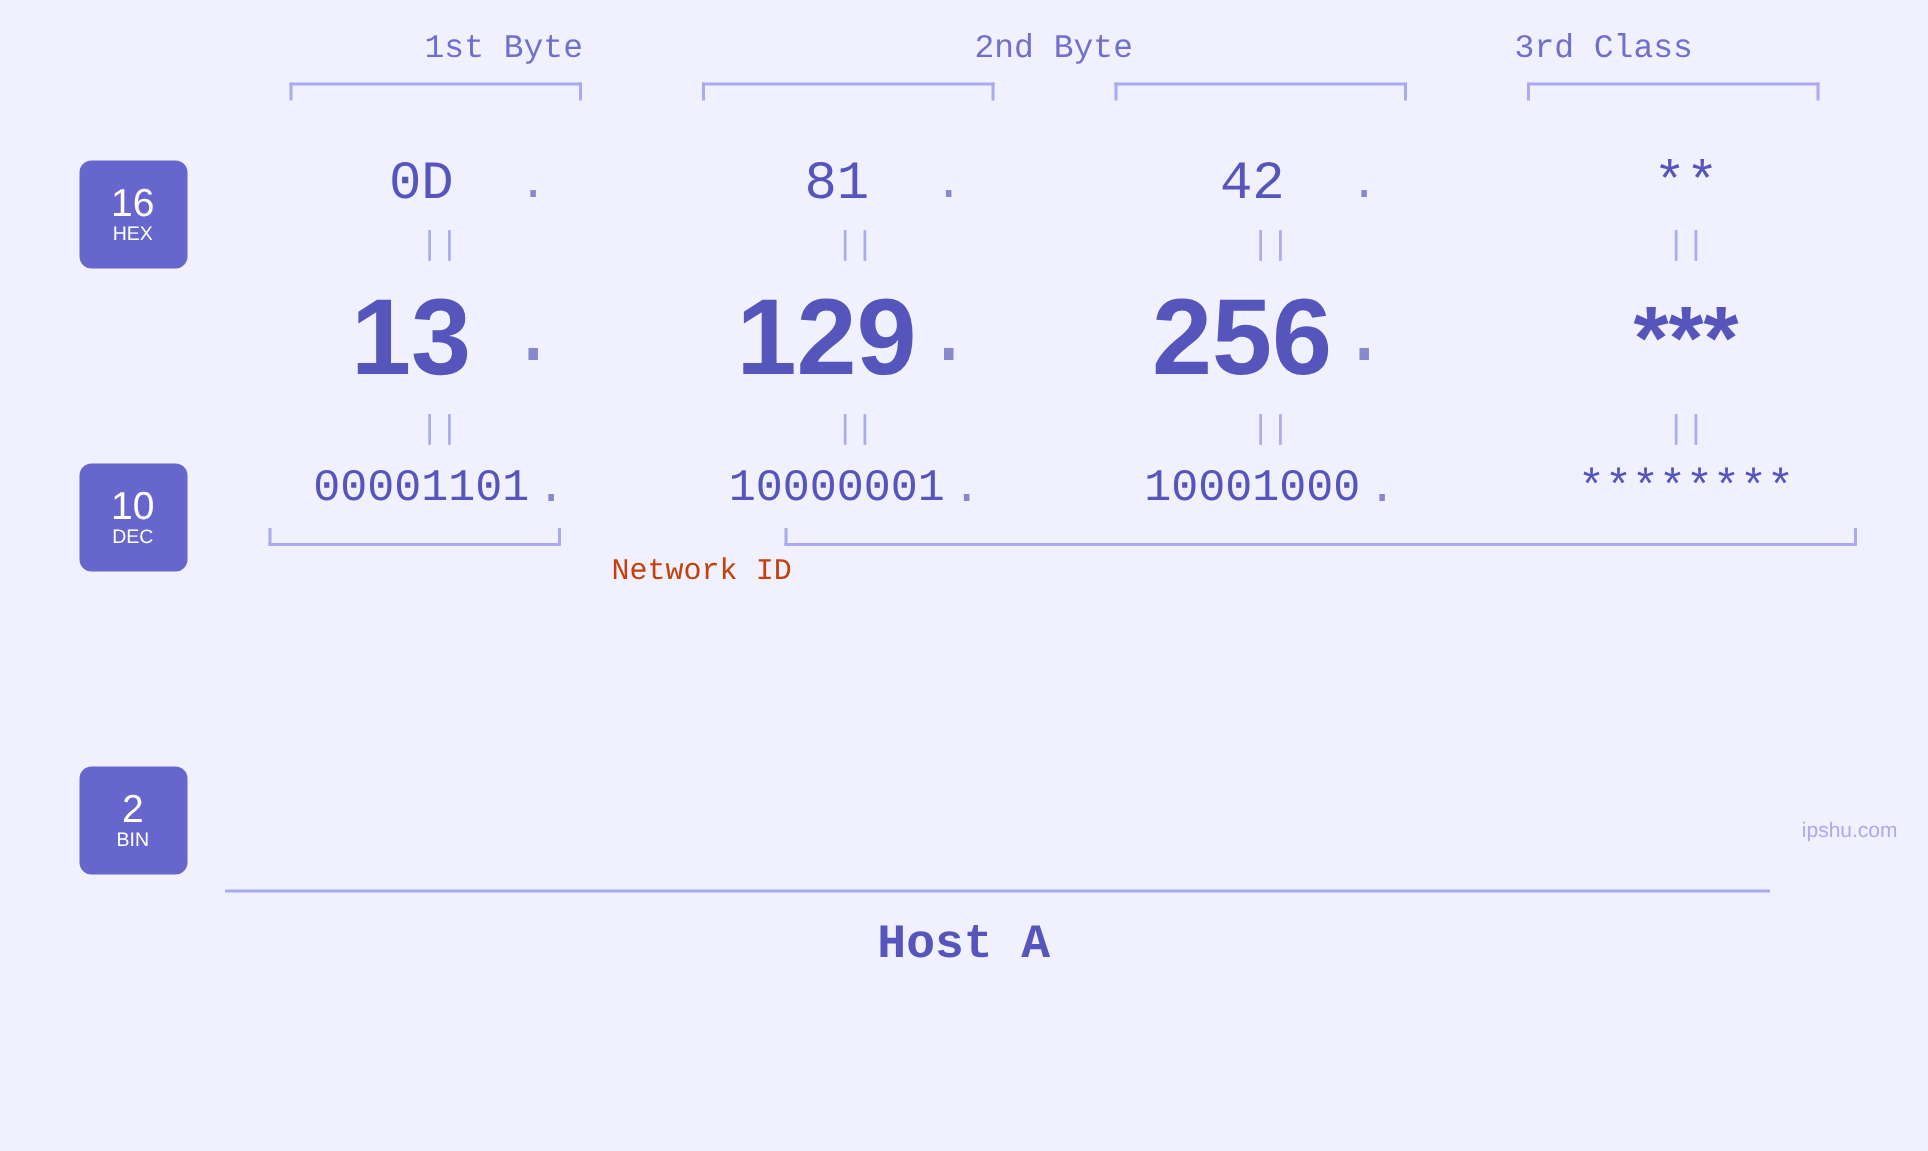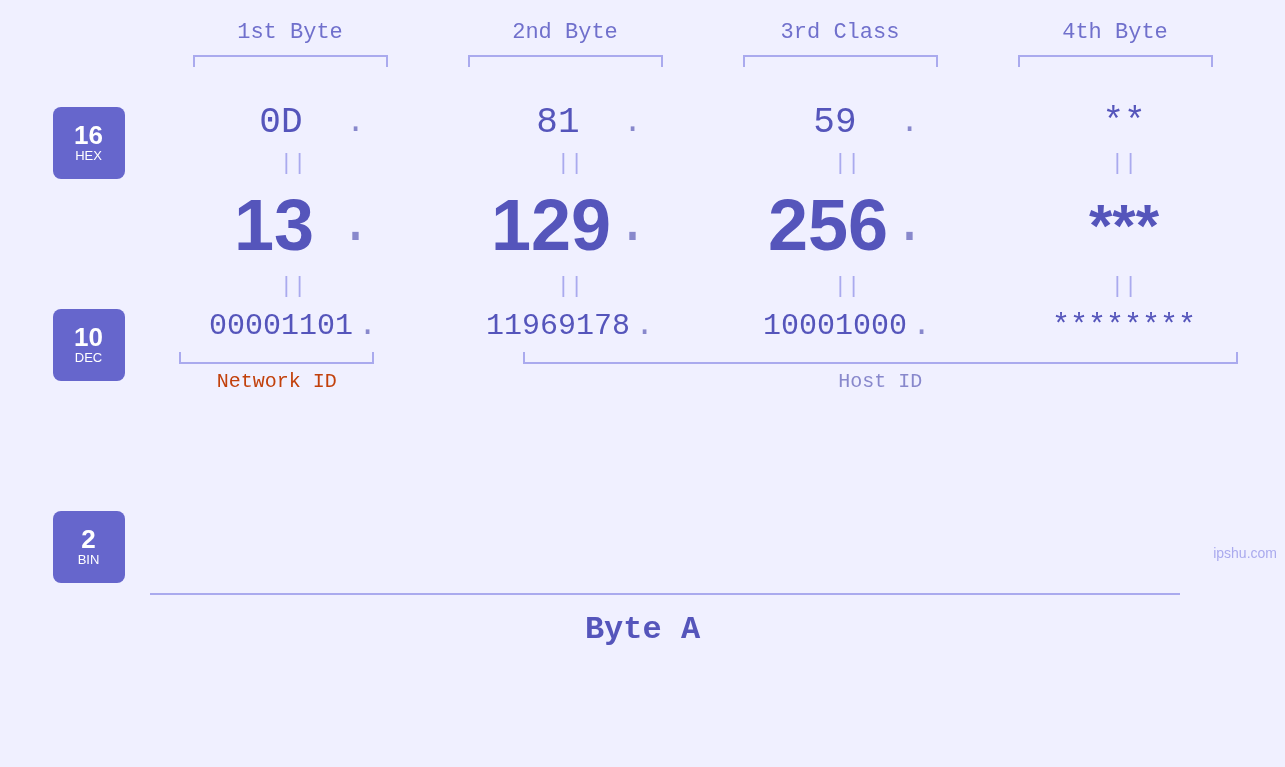--- a/index.html
+++ b/index.html
@@ -76,21 +76,21 @@
       border-radius: 8px;
       display: flex;
       flex-direction: column;
       align-items: center;
       justify-content: center;
       font-family: Arial, sans-serif;
     }
 
     .badge-num {
       font-size: 26px;
-      font-weight: bold;
+      font-weight: normal;
       line-height: 1;
     }
 
     .badge-label {
       font-size: 13px;
       line-height: 1.2;
     }
 
     
     .value-row {
@@ -163,36 +163,35 @@
     .class-label {
       color: #5555bb;
       font-size: 32px;
       font-family: 'Courier New', Courier, monospace;
       font-weight: bold;
     }
 
     .watermark {
       position: absolute;
       bottom: 18px;
-      right: 8px;
+      right: 20px;
       color: #aaaaee;
       font-size: 14px;
       font-family: Arial, sans-serif;
     }
   </style>
 </head>
 <body>
 
 <div class="container">
 
   <div class="byte-headers">
     <div class="byte-header">1st Byte</div>
     <div class="byte-header">2nd Byte</div>
     <div class="byte-header">3rd Class</div>
-    <div class="byte-header">4th Byte</div>
   </div>
 
   <div class="brackets-row">
     <div class="bracket"></div>
     <div class="bracket"></div>
     <div class="bracket"></div>
     <div class="bracket"></div>
   </div>
 
   <div style="display:flex; flex-direction:row; width:1240px; padding-left:30px; align-items:flex-start;">
@@ -219,21 +218,21 @@
       <div class="value-row" style="margin-top:15px;">
         <div class="cell">
           <span class="cell-value hex-val">0D</span>
           <span class="dot">.</span>
         </div>
         <div class="cell">
           <span class="cell-value hex-val">81</span>
           <span class="dot">.</span>
         </div>
         <div class="cell">
-          <span class="cell-value hex-val">59</span>
+          <span class="cell-value hex-val">42</span>
           <span class="dot">.</span>
         </div>
         <div class="cell">
           <span class="cell-value hex-val">**</span>
         </div>
       </div>
 
       <div class="equals-row">
         <div class="equals-cell">||</div>
         <div class="equals-cell">||</div>
@@ -265,21 +264,21 @@
         <div class="equals-cell">||</div>
         <div class="equals-cell">||</div>
       </div>
 
       <div class="value-row">
         <div class="cell">
           <span class="cell-value bin-val">00001101</span>
           <span class="dot">.</span>
         </div>
         <div class="cell">
-          <span class="cell-value bin-val">11969178</span>
+          <span class="cell-value bin-val">10000001</span>
           <span class="dot">.</span>
         </div>
         <div class="cell">
           <span class="cell-value bin-val">10001000</span>
           <span class="dot">.</span>
         </div>
         <div class="cell">
           <span class="cell-value bin-val">********</span>
         </div>
       </div>
@@ -289,27 +288,26 @@
         <div style="width:195px; height:12px; border-bottom:2px solid #aaaaee; border-left:2px solid #aaaaee; border-right:2px solid #aaaaee;"></div>
 
         <div style="width:50px;"></div>
 
         <div style="width:715px; height:12px; border-bottom:2px solid #aaaaee; border-left:2px solid #aaaaee; border-right:2px solid #aaaaee;"></div>
       </div>
 
       <div style="display:flex; flex-direction:row; width:100%; margin-top:6px; justify-content:space-around;">
         <div style="width:195px; text-align:center; color:#c2410c; font-size:20px; font-family:'Courier New',Courier,monospace;">Network ID</div>
         <div style="width:50px;"></div>
-        <div style="width:715px; text-align:center; color:#8888cc; font-size:20px; font-family:'Courier New',Courier,monospace;">Host ID</div>
       </div>
 
     </div>
   </div>
 
   <div style="width:1030px; border-bottom:2px solid #aaaaee; margin-top:10px; margin-left:150px; align-self:flex-start;"></div>
 
   <div style="width:1285px; text-align:center; margin-top:16px;">
-    <span class="class-label">Byte A</span>
+    <span class="class-label">Host A</span>
   </div>
 
   <div class="watermark">ipshu.com</div>
 
 </div>
 
 </body></html>

